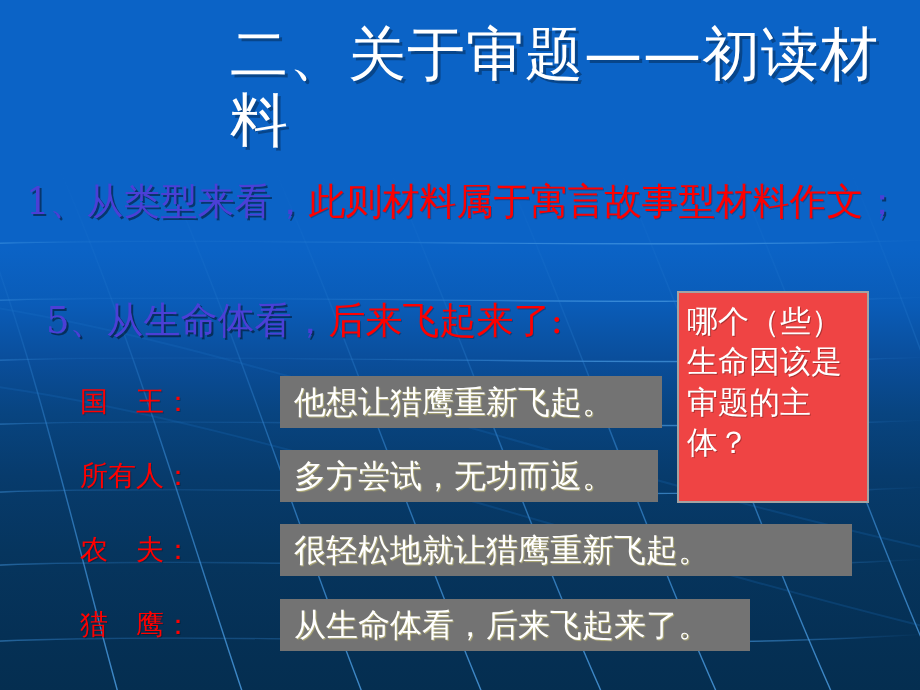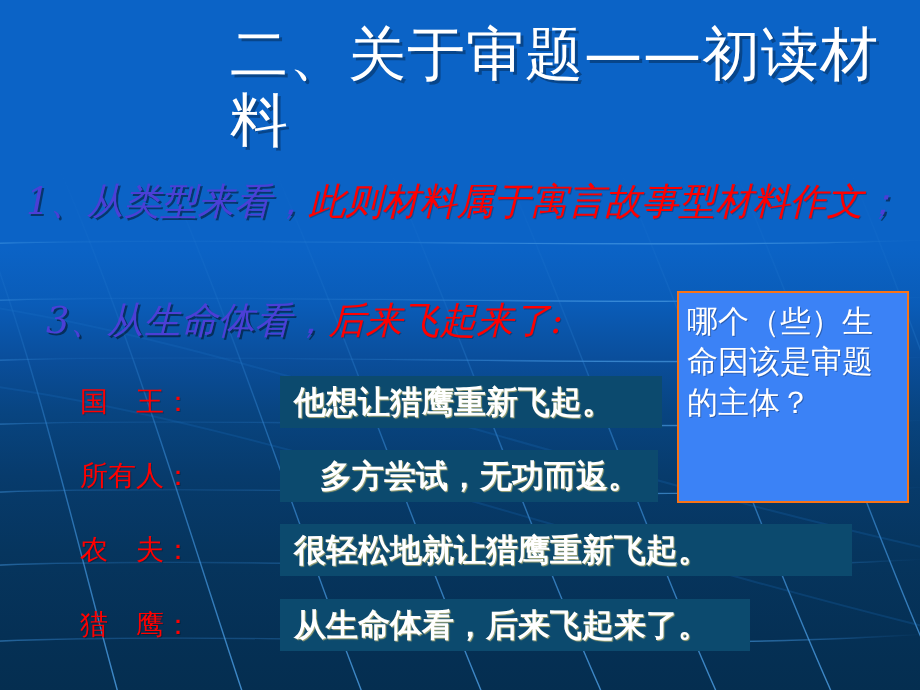--- a/index.html
+++ b/index.html
@@ -57,21 +57,20 @@
     white-space: pre-wrap;
   }
 
   
   .bodyline {
     position: absolute;
     font-family: "DejaVu Serif", serif;
     font-size: 37px;
     line-height: 1.16;
     letter-spacing: 0px;
-    font-style: italic;
   }
   .ink-blue {
     color: #4C3FD6;
     text-shadow: 2px 2px 0 rgba(0,0,0,0.45);
   }
   .ink-red {
     color: #FF0000;
     text-shadow: 1px 1px 0 rgba(0,0,0,0.22);
   }
   #line1 {
@@ -114,54 +113,53 @@
     font-size: 28px;
     line-height: 52px;
     letter-spacing: 0px;
     white-space: pre;
     text-shadow: 1px 1px 0 rgba(0,0,0,0.22);
   }
   .row-box {
     position: absolute;
     left: 280px;
     height: 52px;
-    background: #0c4a6e;
+    background: #737373;
     box-sizing: border-box;
-    font-weight: bold;
   }
   .row-box-text {
     color: #FFFFFF;
     font-family: "DejaVu Serif", serif;
     font-size: 32px;
     line-height: 52px;
     padding-left: 14px;
     white-space: pre;
     text-shadow: 1px 1px 1px rgba(190,185,120,0.85);
   }
 
   #row1 { top: 376px; }
   #row2 { top: 450px; }
   #row3 { top: 524px; }
   #row4 { top: 599px; }
 
   #row1 .row-box { width: 382px; }
-  #row2 .row-box { width: 378px; padding-left: 26px; }
+  #row2 .row-box { width: 378px; }
   #row3 .row-box { width: 572px; }
   #row4 .row-box { width: 470px; }
 
   
   #callout {
     position: absolute;
     left: 677px;
     top: 291px;
-    width: 232px;
+    width: 192px;
     height: 212px;
     box-sizing: border-box;
-    border: 2px solid #f97316;
-    background: #3b82f6;
+    border: 2px solid #a3a3a3;
+    background: #ef4444;
   }
   #callout .callout-text {
     color: #FFFFFF;
     font-family: "DejaVu Serif", serif;
     font-size: 31px;
     line-height: 1.30;
     padding: 8px 4px 0 8px;
     letter-spacing: 0px;
     white-space: pre-wrap;
     text-shadow: 1px 1px 0 rgba(0,0,0,0.28);
@@ -217,21 +215,21 @@
         <path d="M-60,300 C200,330 560,470 980,560"></path>
         <path d="M-60,380 C210,405 580,545 980,640"></path>
       </g>
     </svg>
   </div>
 
   <div class="title">二、关于审题——初读材料</div>
 
   <div class="bodyline" id="line1"><span class="ink-blue">1、从类型来看，</span><span class="ink-red">此则材料属于寓言故事型材料作文</span><span class="ink-blue">；</span></div>
 
-  <div class="bodyline" id="line2"><span class="ink-blue">3、从生命体看，</span><span class="ink-red">后来飞起来了:</span></div>
+  <div class="bodyline" id="line2"><span class="ink-blue">5、从生命体看，</span><span class="ink-red">后来飞起来了:</span></div>
 
 
   <div class="row" id="row1">
     <div class="row-label">国　王：</div>
     <div class="row-box">
       <div class="row-box-text">他想让猎鹰重新飞起。</div>
     </div>
   </div>
 
   <div class="row" id="row2">

